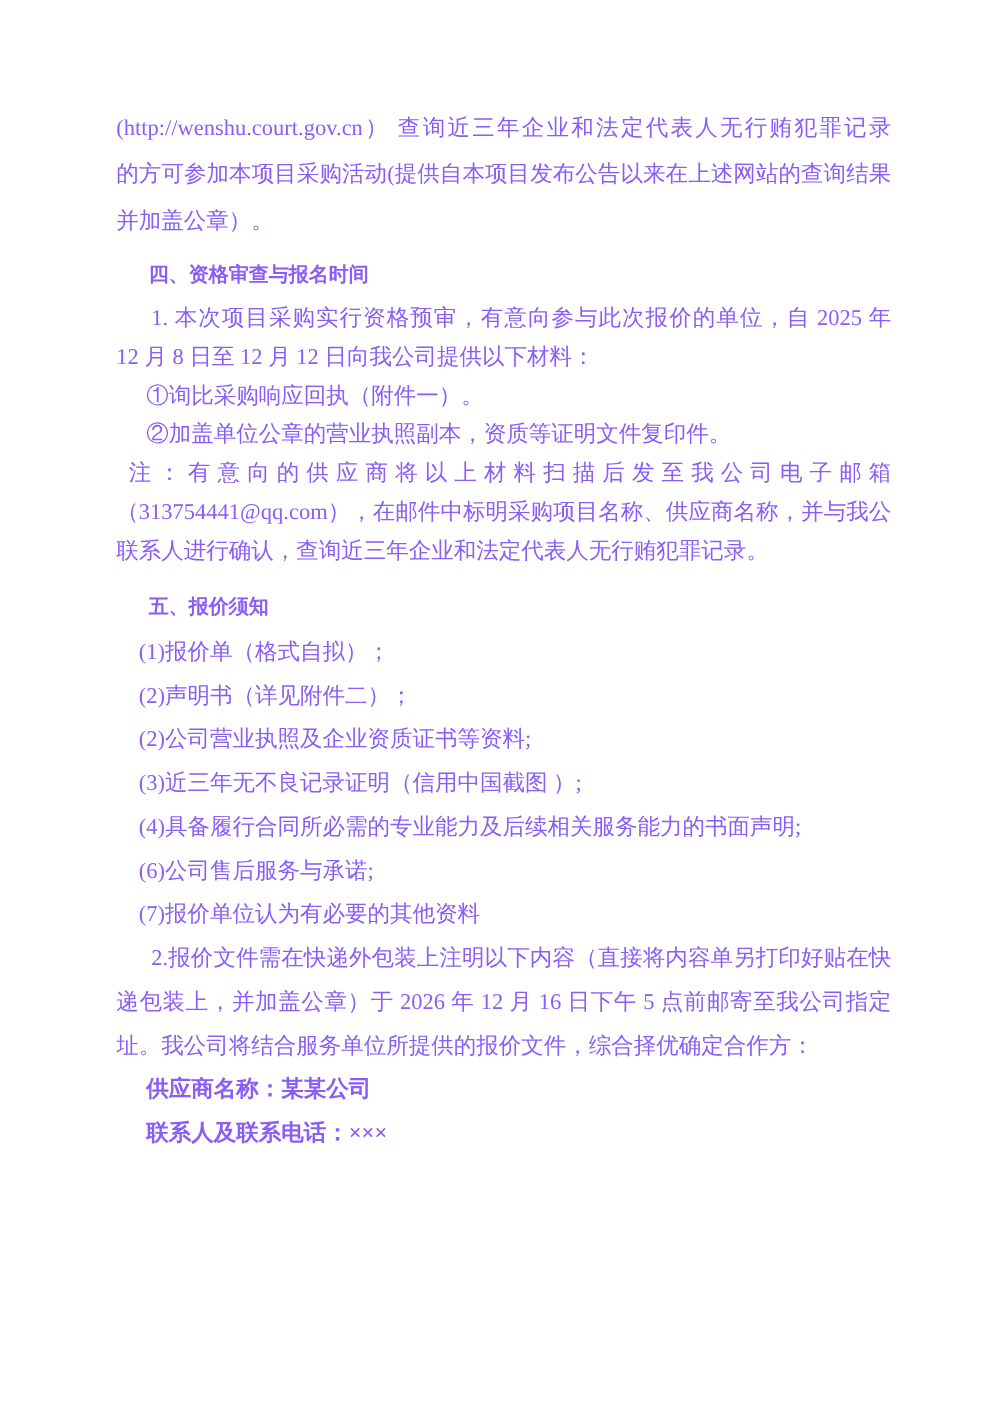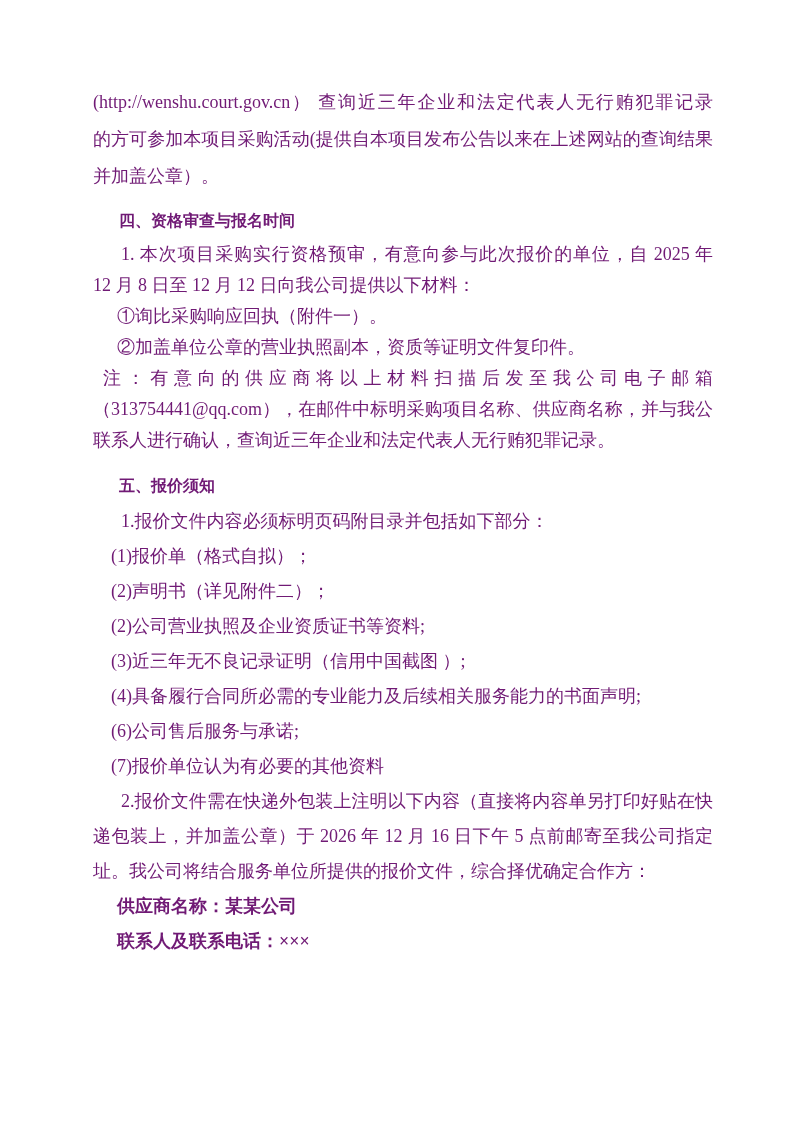--- a/index.html
+++ b/index.html
@@ -5,21 +5,21 @@
   html,body{margin:0;padding:0;background:#e8e8e8;}
   .page{
     position:relative;
     width:793px;height:1122px;
     margin:0 auto;
     background:#ffffff;
     box-sizing:border-box;
     padding:84px 80px 0 93px;
     font-family:"Liberation Serif","DejaVu Serif",serif;
     font-size:18px;
-    color:#701a75;
+    color:#8b5cf6;
     overflow:hidden;
   }
   .ln{
     line-height:37px;height:37px;
     overflow:hidden;
   }
   .s4 .ln{line-height:31px;height:31px;}
   .s5 .ln{line-height:35px;height:35px;}
   .just{text-align:justify;text-align-last:justify;}
   .hd{
@@ -55,21 +55,20 @@
     <div class="ln">12 月 8 日至 12 月 12 日向我公司提供以下材料：</div>
     <div class="ln ind-i">①询比采购响应回执（附件一）。</div>
     <div class="ln ind-i">②加盖单位公章的营业执照副本，资质等证明文件复印件。</div>
     <div class="ln just ind-n">注：有意向的供应商将以上材料扫描后发至我公司电子邮箱</div>
     <div class="ln just">（313754441@qq.com），在邮件中标明采购项目名称、供应商名称，并与我公司</div>
     <div class="ln">联系人进行确认，查询近三年企业和法定代表人无行贿犯罪记录。</div>
   </div>
 
   <div class="s5">
     <div class="hd ind-h mt12">五、报价须知</div>
-    <div class="ln ind-p">1.报价文件内容必须标明页码附目录并包括如下部分：</div>
     <div class="ln ind-l mt6">(1)报价单（格式自拟）；</div>
     <div class="ln ind-l">(2)声明书（详见附件二）；</div>
     <div class="ln ind-l">(2)公司营业执照及企业资质证书等资料;</div>
     <div class="ln ind-l">(3)近三年无不良记录证明（信用中国截图 ）;</div>
     <div class="ln ind-l">(4)具备履行合同所必需的专业能力及后续相关服务能力的书面声明;</div>
     <div class="ln ind-l">(6)公司售后服务与承诺;</div>
     <div class="ln ind-l">(7)报价单位认为有必要的其他资料</div>
     <div class="ln just ind-p mt6">2.报价文件需在快递外包装上注明以下内容（直接将内容单另打印好贴在快</div>
     <div class="ln just">递包装上，并加盖公章）于 2026 年 12 月 16 日下午 5 点前邮寄至我公司指定地</div>
     <div class="ln">址。我公司将结合服务单位所提供的报价文件，综合择优确定合作方：</div>

